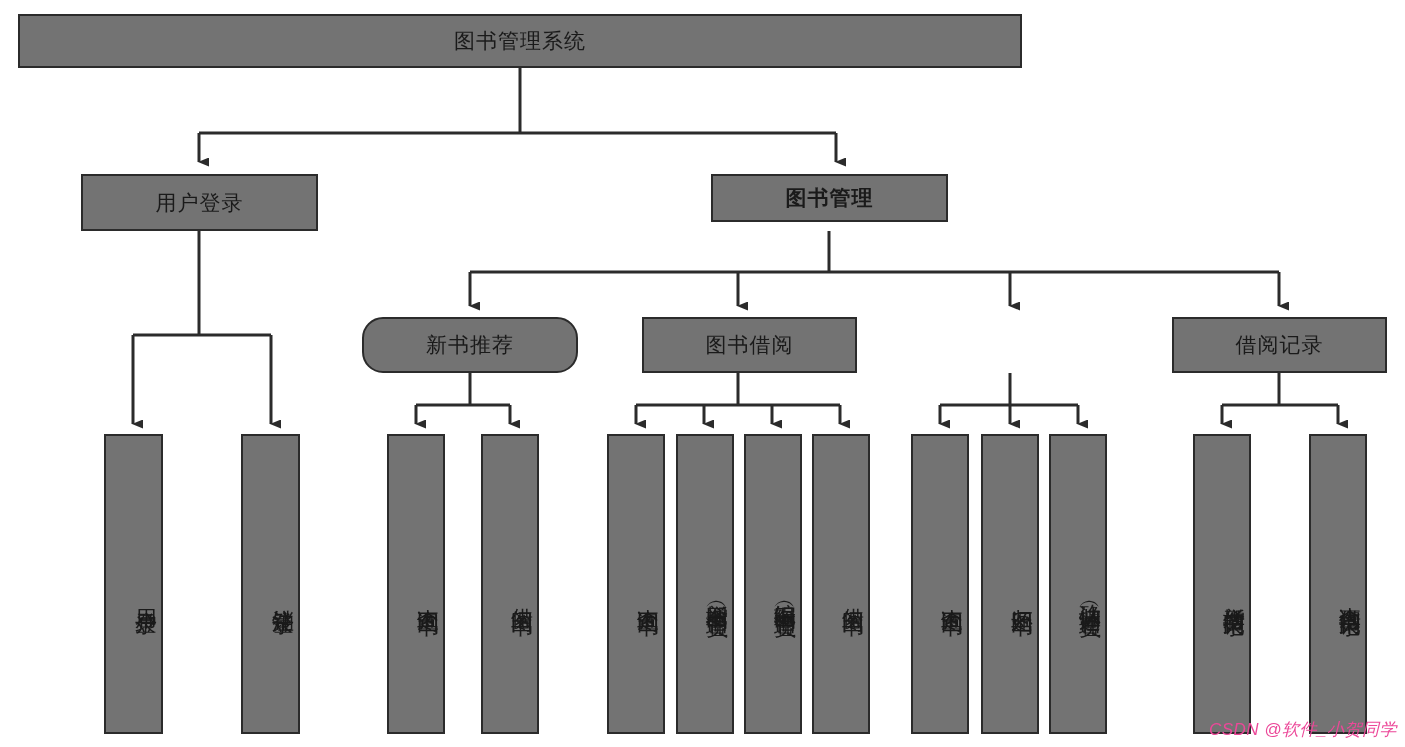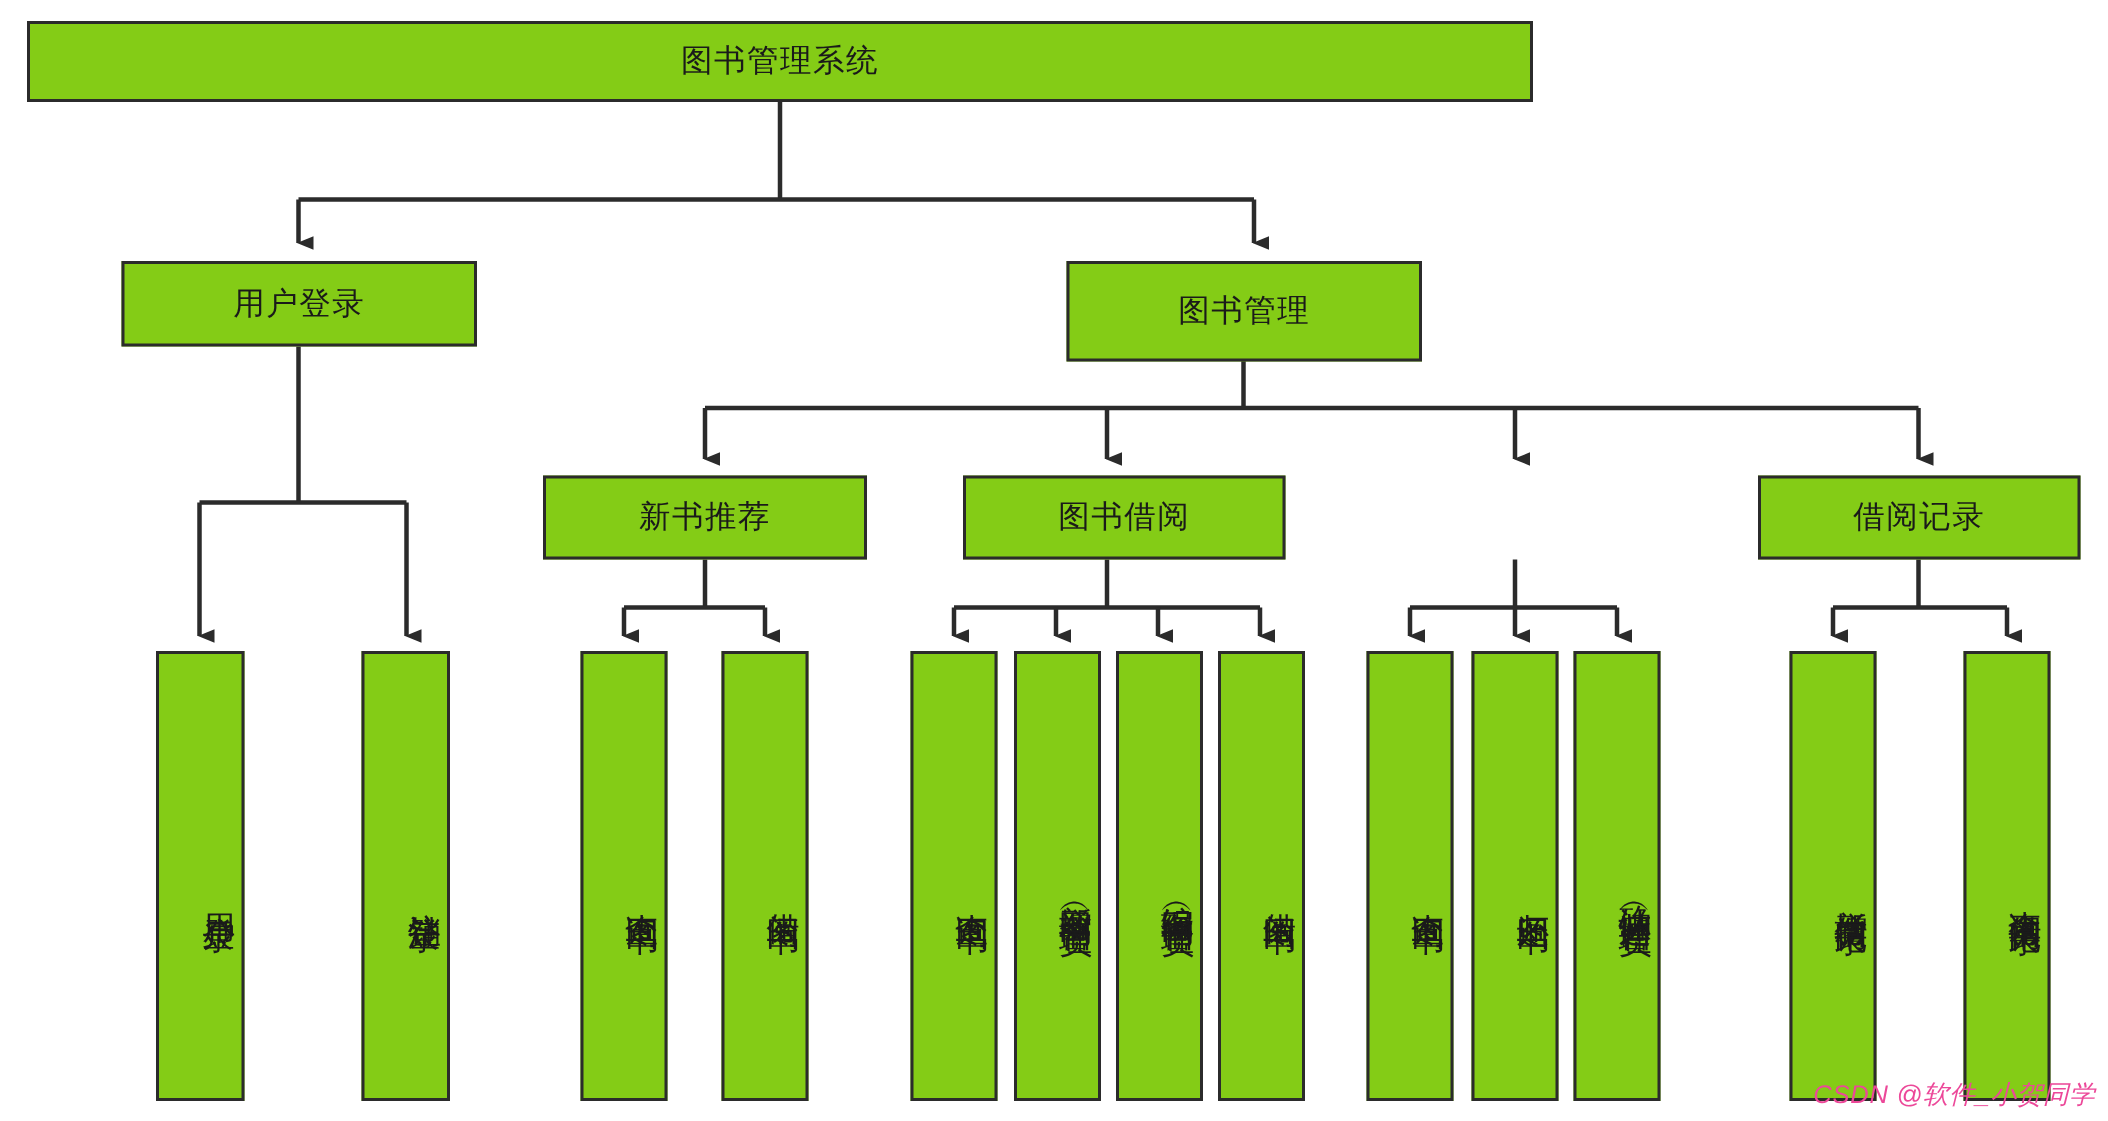--- a/index.html
+++ b/index.html
@@ -20,21 +20,21 @@
     left: 0;
     top: 0;
     width: 1405px;
     height: 747px;
     pointer-events: none;
   }
   .node {
     position: absolute;
     box-sizing: border-box;
     border: 2.5px solid #2b2b2b;
-    background: #84cc16;
+    background: #737373;
     display: flex;
     align-items: center;
     justify-content: center;
     color: #1a1a1a;
   }
   .node.horiz {
     font-size: 21px;
     letter-spacing: 1px;
     line-height: 1.2;
   }
@@ -121,25 +121,25 @@
   </svg>
 
   <div class="node horiz" style="left:18px; top:14px; width:1004px; height:54px;">
     <span>图书管理系统</span>
   </div>
 
   <div class="node horiz" style="left:81px; top:174px; width:237px; height:57px;">
     <span>用户登录</span>
   </div>
 
-  <div class="node horiz" style="left:711px; top:174px; width:237px; height:67px;">
+  <div class="node horiz" style="left:711px; top:174px; width:237px; height:48px;font-weight:bold;">
     <span>图书管理</span>
   </div>
 
-  <div class="node horiz" style="left:362px; top:317px; width:216px; height:56px;">
+  <div class="node horiz" style="left:362px; top:317px; width:216px; height:56px;border-radius:21px;">
     <span>新书推荐</span>
   </div>
 
   <div class="node horiz" style="left:631px; top:317px; width:215px; height:56px;margin-left:11px;">
     <span>图书借阅</span>
   </div>
 
 
   <div class="node horiz" style="left:1172px; top:317px; width:215px; height:56px;">
     <span>借阅记录</span>

